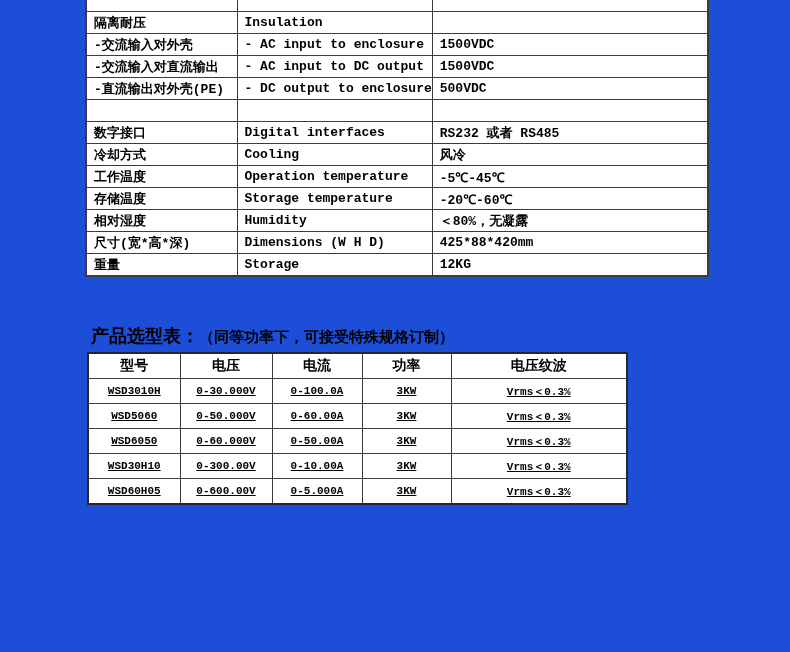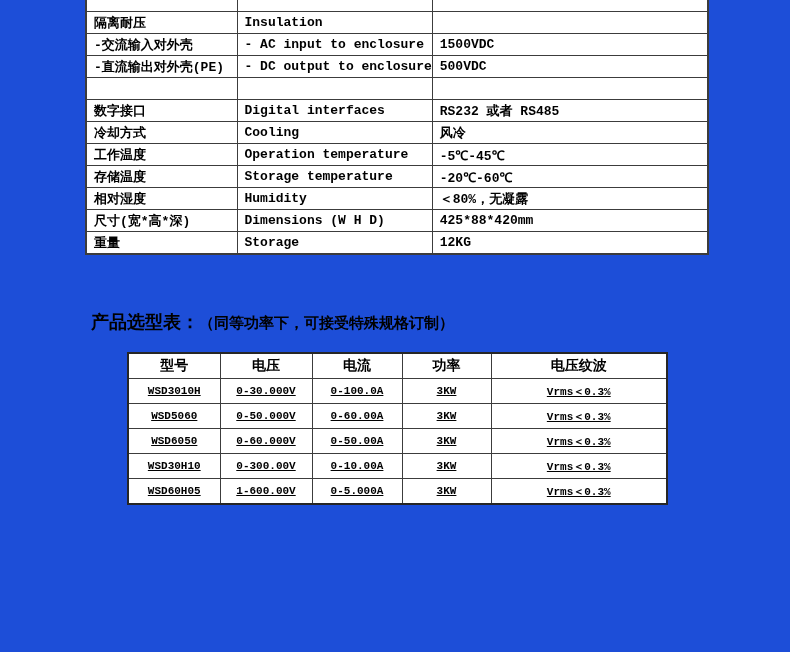--- a/index.html
+++ b/index.html
@@ -17,28 +17,28 @@
     border:1px solid #3c3c3c;height:21px;font-size:13px;font-weight:600;
     padding:0 0 0 7px;white-space:nowrap;overflow:hidden;vertical-align:middle;text-align:left;
   }
   .spec-table tr.row-partial td{border-top:none;height:11px;}
   .spec-col-cn{width:151px;}
   .spec-col-en{width:184px;}
   .spec-col-val{width:276px;}
 
   
   .heading{
-    position:absolute;left:91px;top:310px;white-space:nowrap;
+    position:absolute;left:91px;top:324px;white-space:nowrap;
     font-family:Liberation Sans, sans-serif;font-weight:bold;color:#000;
   }
   .h-main{font-size:18px;}
   .h-sub{font-size:15px;}
 
   
-  .sel-table{left:87px;top:352px;border:2px solid #262626;margin-left:40px;}
+  .sel-table{left:87px;top:352px;border:2px solid #262626;}
   .sel-table th,.sel-table td{
     border:1px solid #3c3c3c;height:22px;text-align:center;vertical-align:middle;
     white-space:nowrap;overflow:hidden;
   }
   .sel-table th{font-size:14px;font-weight:700;}
   .sel-table td{font-size:11px;font-weight:600;text-decoration:underline;}
   .sel-col-model{width:92px;}
   .sel-col-volt{width:92px;}
   .sel-col-curr{width:90px;}
   .sel-col-pow{width:89px;}
@@ -64,20 +64,25 @@
           <td></td>
         </tr>
         <tr>
           <td>隔离耐压</td>
           <td>Insulation</td>
           <td></td>
         </tr>
         <tr>
           <td>-交流输入对外壳</td>
           <td>- AC input to enclosure</td>
+          <td>1500VDC</td>
+        </tr>
+        <tr>
+          <td>-交流输入对直流输出</td>
+          <td>- AC input to DC output</td>
           <td>1500VDC</td>
         </tr>
         <tr>
           <td>-直流输出对外壳(PE)</td>
           <td>- DC output to enclosure</td>
           <td>500VDC</td>
         </tr>
         <tr>
           <td></td>
           <td></td>
@@ -166,21 +171,21 @@
         </tr>
         <tr>
           <td>WSD30H10</td>
           <td>0-300.00V</td>
           <td>0-10.00A</td>
           <td>3KW</td>
           <td>Vrms＜0.3%</td>
         </tr>
         <tr>
           <td>WSD60H05</td>
-          <td>1-600.00V</td>
+          <td>0-600.00V</td>
           <td>0-5.000A</td>
           <td>3KW</td>
           <td>Vrms＜0.3%</td>
         </tr>
       </tbody>
   </table>
 
 </div>
 
 </body></html>

